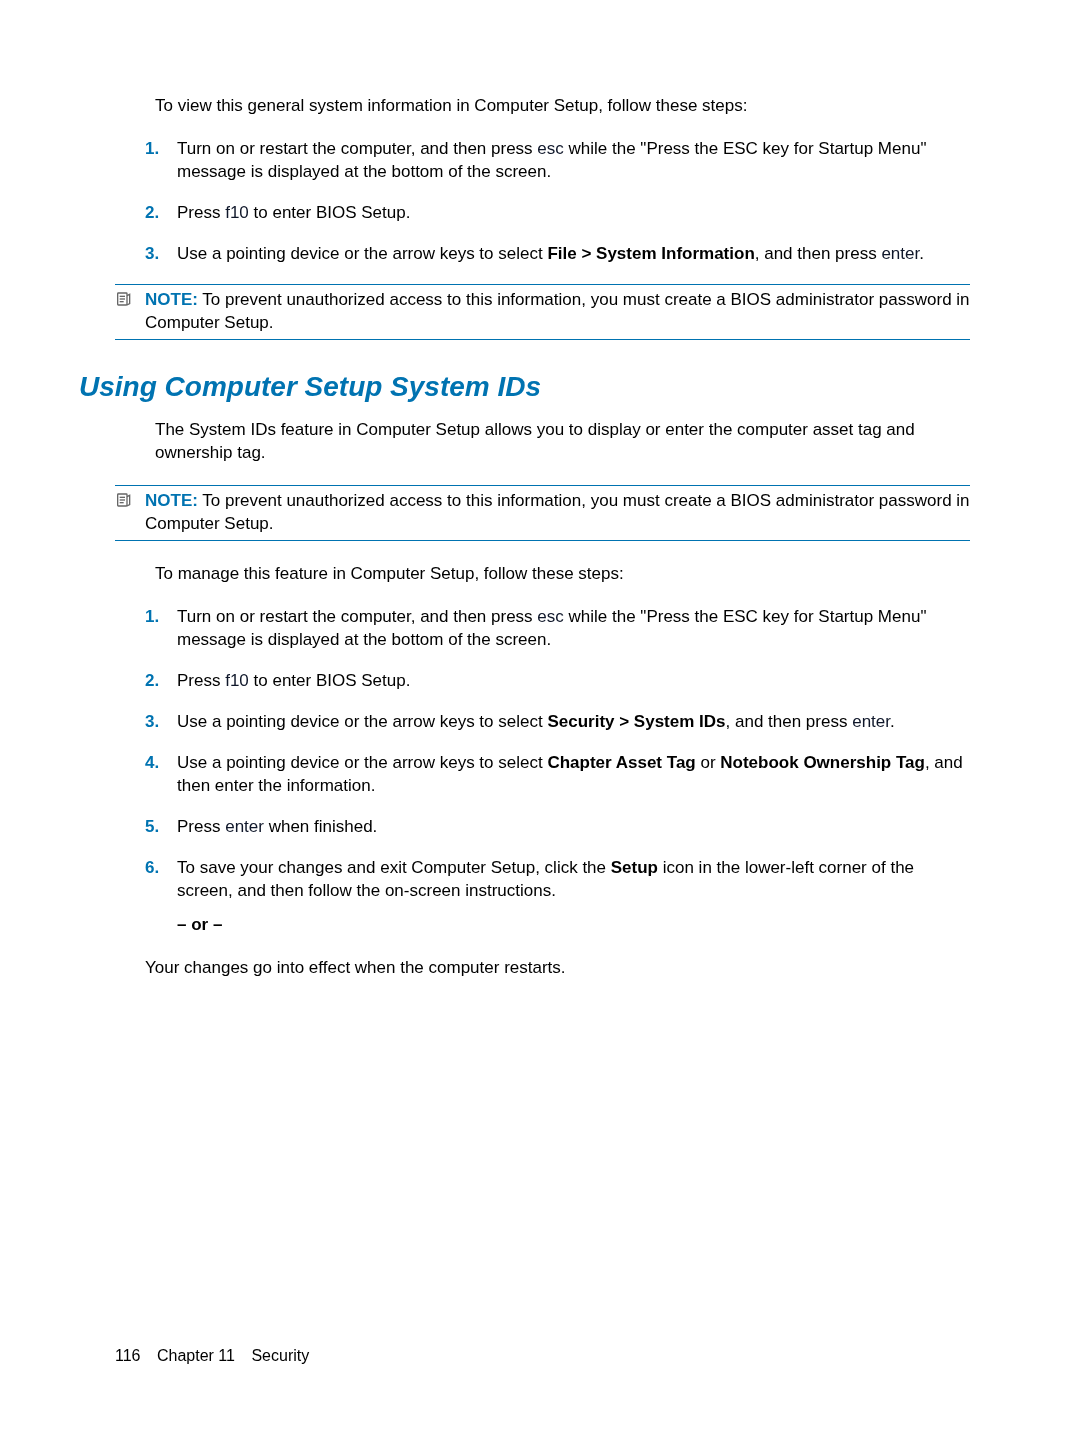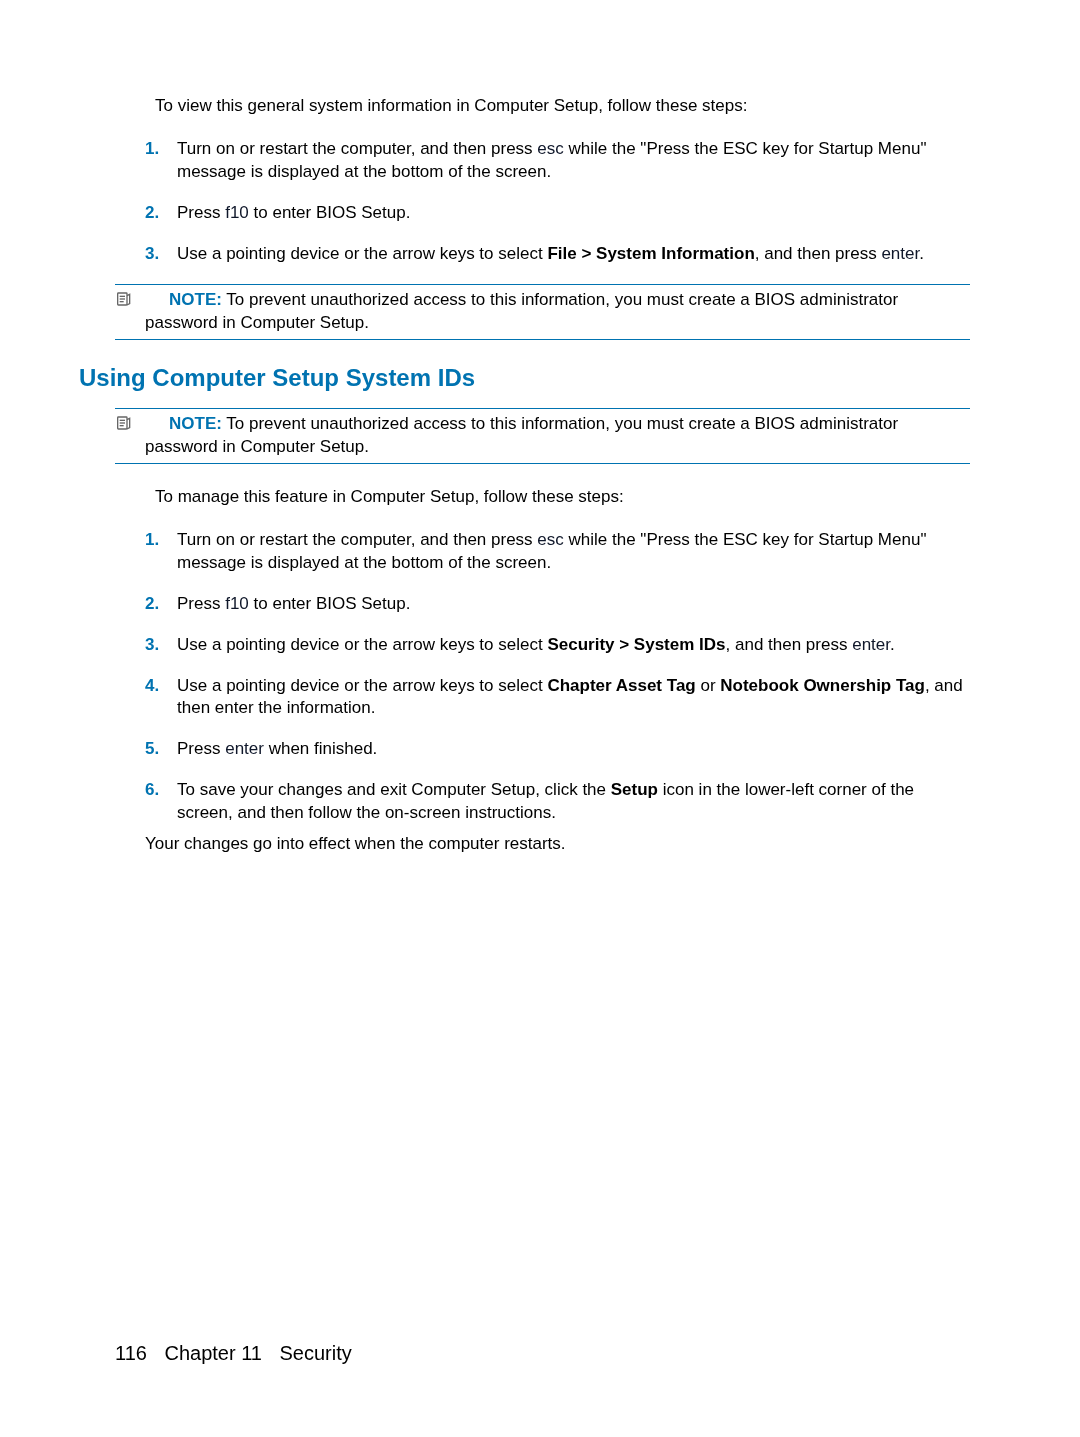--- a/index.html
+++ b/index.html
@@ -56,41 +56,41 @@
     padding-top: 2px;
     color: #666;
     font-size: 14px;
   }
   .note-block .note-body {
     flex: 1;
   }
   .note-label {
     color: #0073b1;
     font-weight: bold;
-    margin-left: 24px;
   }
   h2.section {
     color: #0073b1;
-    font-size: 24px;
-    font-weight: bold;
-    margin: 22px 0 14px -36px;
+    font-size: 28px;
+    font-weight: bold;
+    margin: 28px 0 14px -36px;
+    font-style: italic;
   }
   .or-line {
     font-weight: bold;
     margin: 12px 0;
   }
   .after-list {
     margin-left: 30px;
     margin-top: 8px;
   }
   .footer {
     position: absolute;
     left: 115px;
     bottom: 70px;
-    font-size: 20px;
+    font-size: 16px;
   }
   .footer .sep { margin: 0 6px; }
   .note-icon-svg { width: 16px; height: 16px; }
 </style>
 </head>
 <body>
 
 <div class="page">
 
   <p class="intro">To view this general system information in Computer Setup, follow these steps:</p>
@@ -126,20 +126,21 @@
         <line x1="7" y1="16" x2="13" y2="16"></line>
       </svg>
     </div>
     <div class="note-body">
       <span class="note-label">NOTE:</span><span>   To prevent unauthorized access to this information, you must create a BIOS administrator password in Computer Setup.</span>
     </div>
   </div>
 
   <h2 class="section">Using Computer Setup System IDs</h2>
 
+  <p class="intro">The System IDs feature in Computer Setup allows you to display or enter the computer asset tag and ownership tag.</p>
 
   <div class="note-block">
     <div class="icon-col">
       <svg class="note-icon-svg" viewBox="0 0 24 24" fill="none" stroke="#666" stroke-width="2">
         <rect x="4" y="3" width="14" height="18" rx="1"></rect>
         <path d="M18 7 l4 -2 v14 l-4 2"></path>
         <line x1="7" y1="8" x2="15" y2="8"></line>
         <line x1="7" y1="12" x2="15" y2="12"></line>
         <line x1="7" y1="16" x2="13" y2="16"></line>
       </svg>
@@ -179,20 +180,21 @@
     <div class="ol-item">
       <div class="ol-num">5.</div>
       <div class="ol-body">
         <span>Press </span><span class="key">enter</span><span> when finished.</span>
       </div>
     </div>
     <div class="ol-item" style="margin-bottom:0;">
       <div class="ol-num">6.</div>
       <div class="ol-body">
         <span>To save your changes and exit Computer Setup, click the </span><span class="bold">Setup</span><span> icon in the lower-left corner of the screen, and then follow the on-screen instructions.</span>
+        <p class="or-line">– or –</p>
       </div>
     </div>
   </div>
 
   <p class="after-list">Your changes go into effect when the computer restarts.</p>
 
 </div>
 
 <div class="footer">
   <span>116</span><span class="sep"> </span><span>Chapter 11</span><span class="sep">   </span><span>Security</span>

